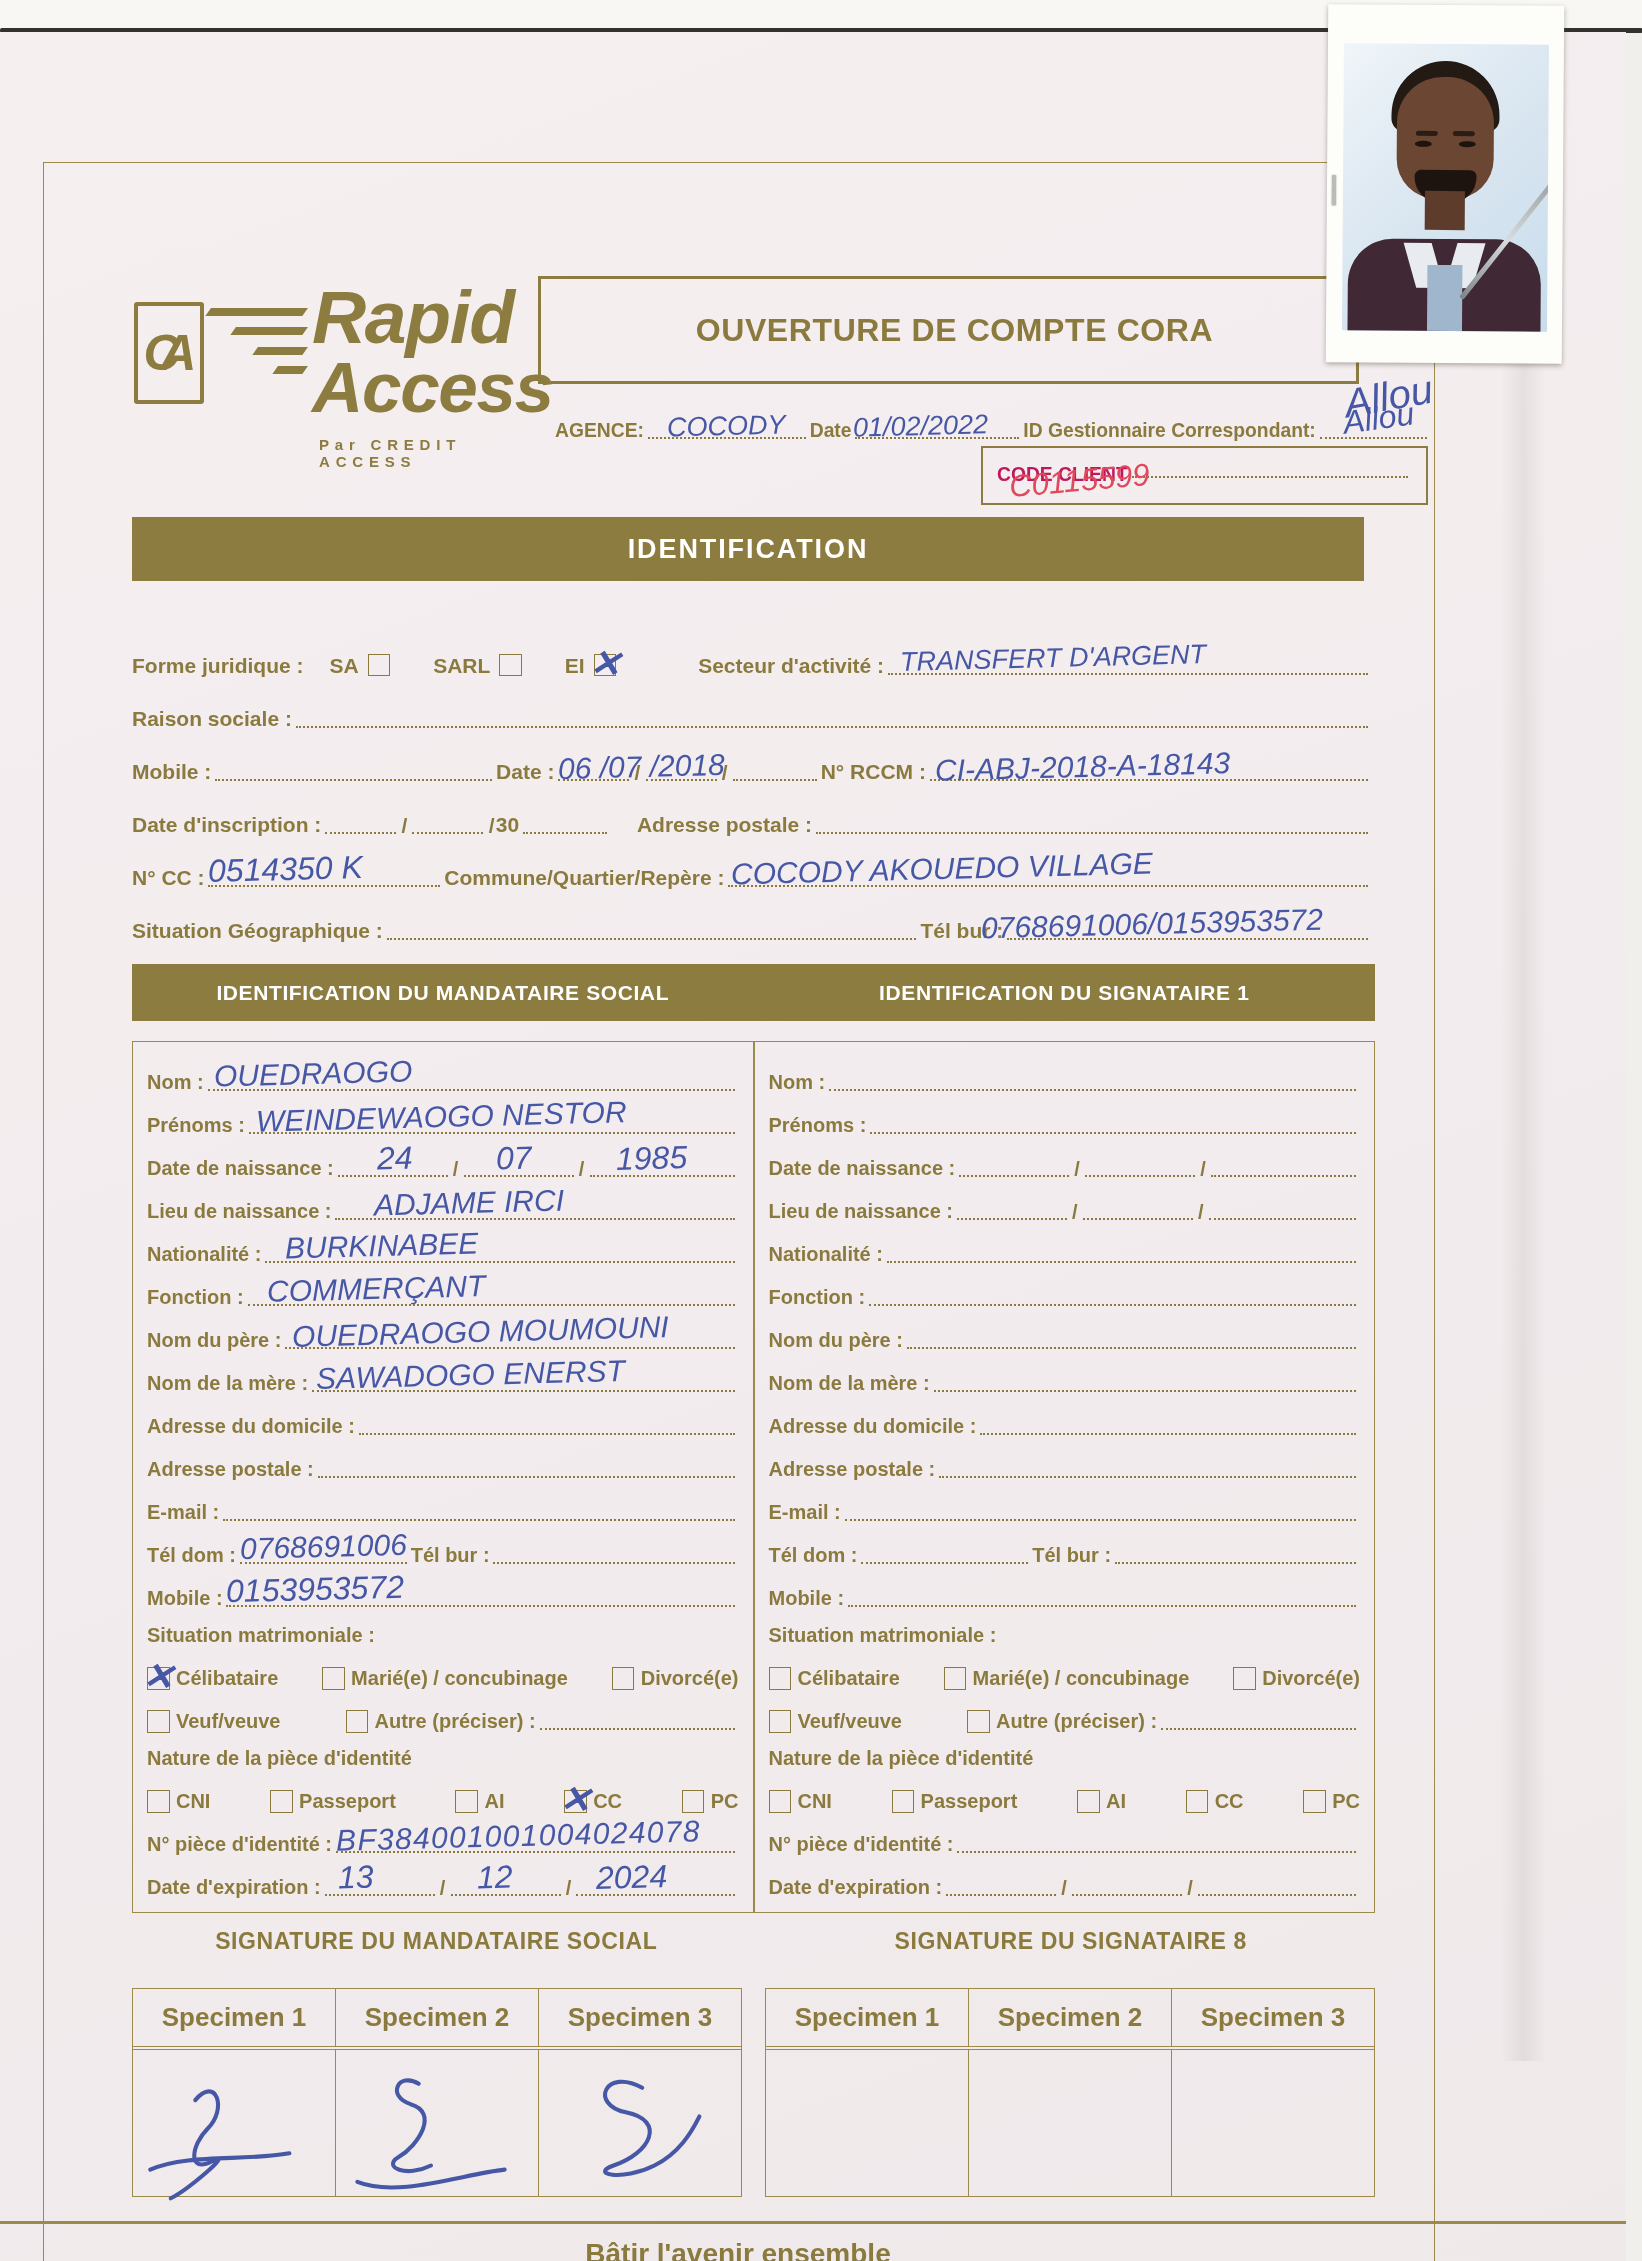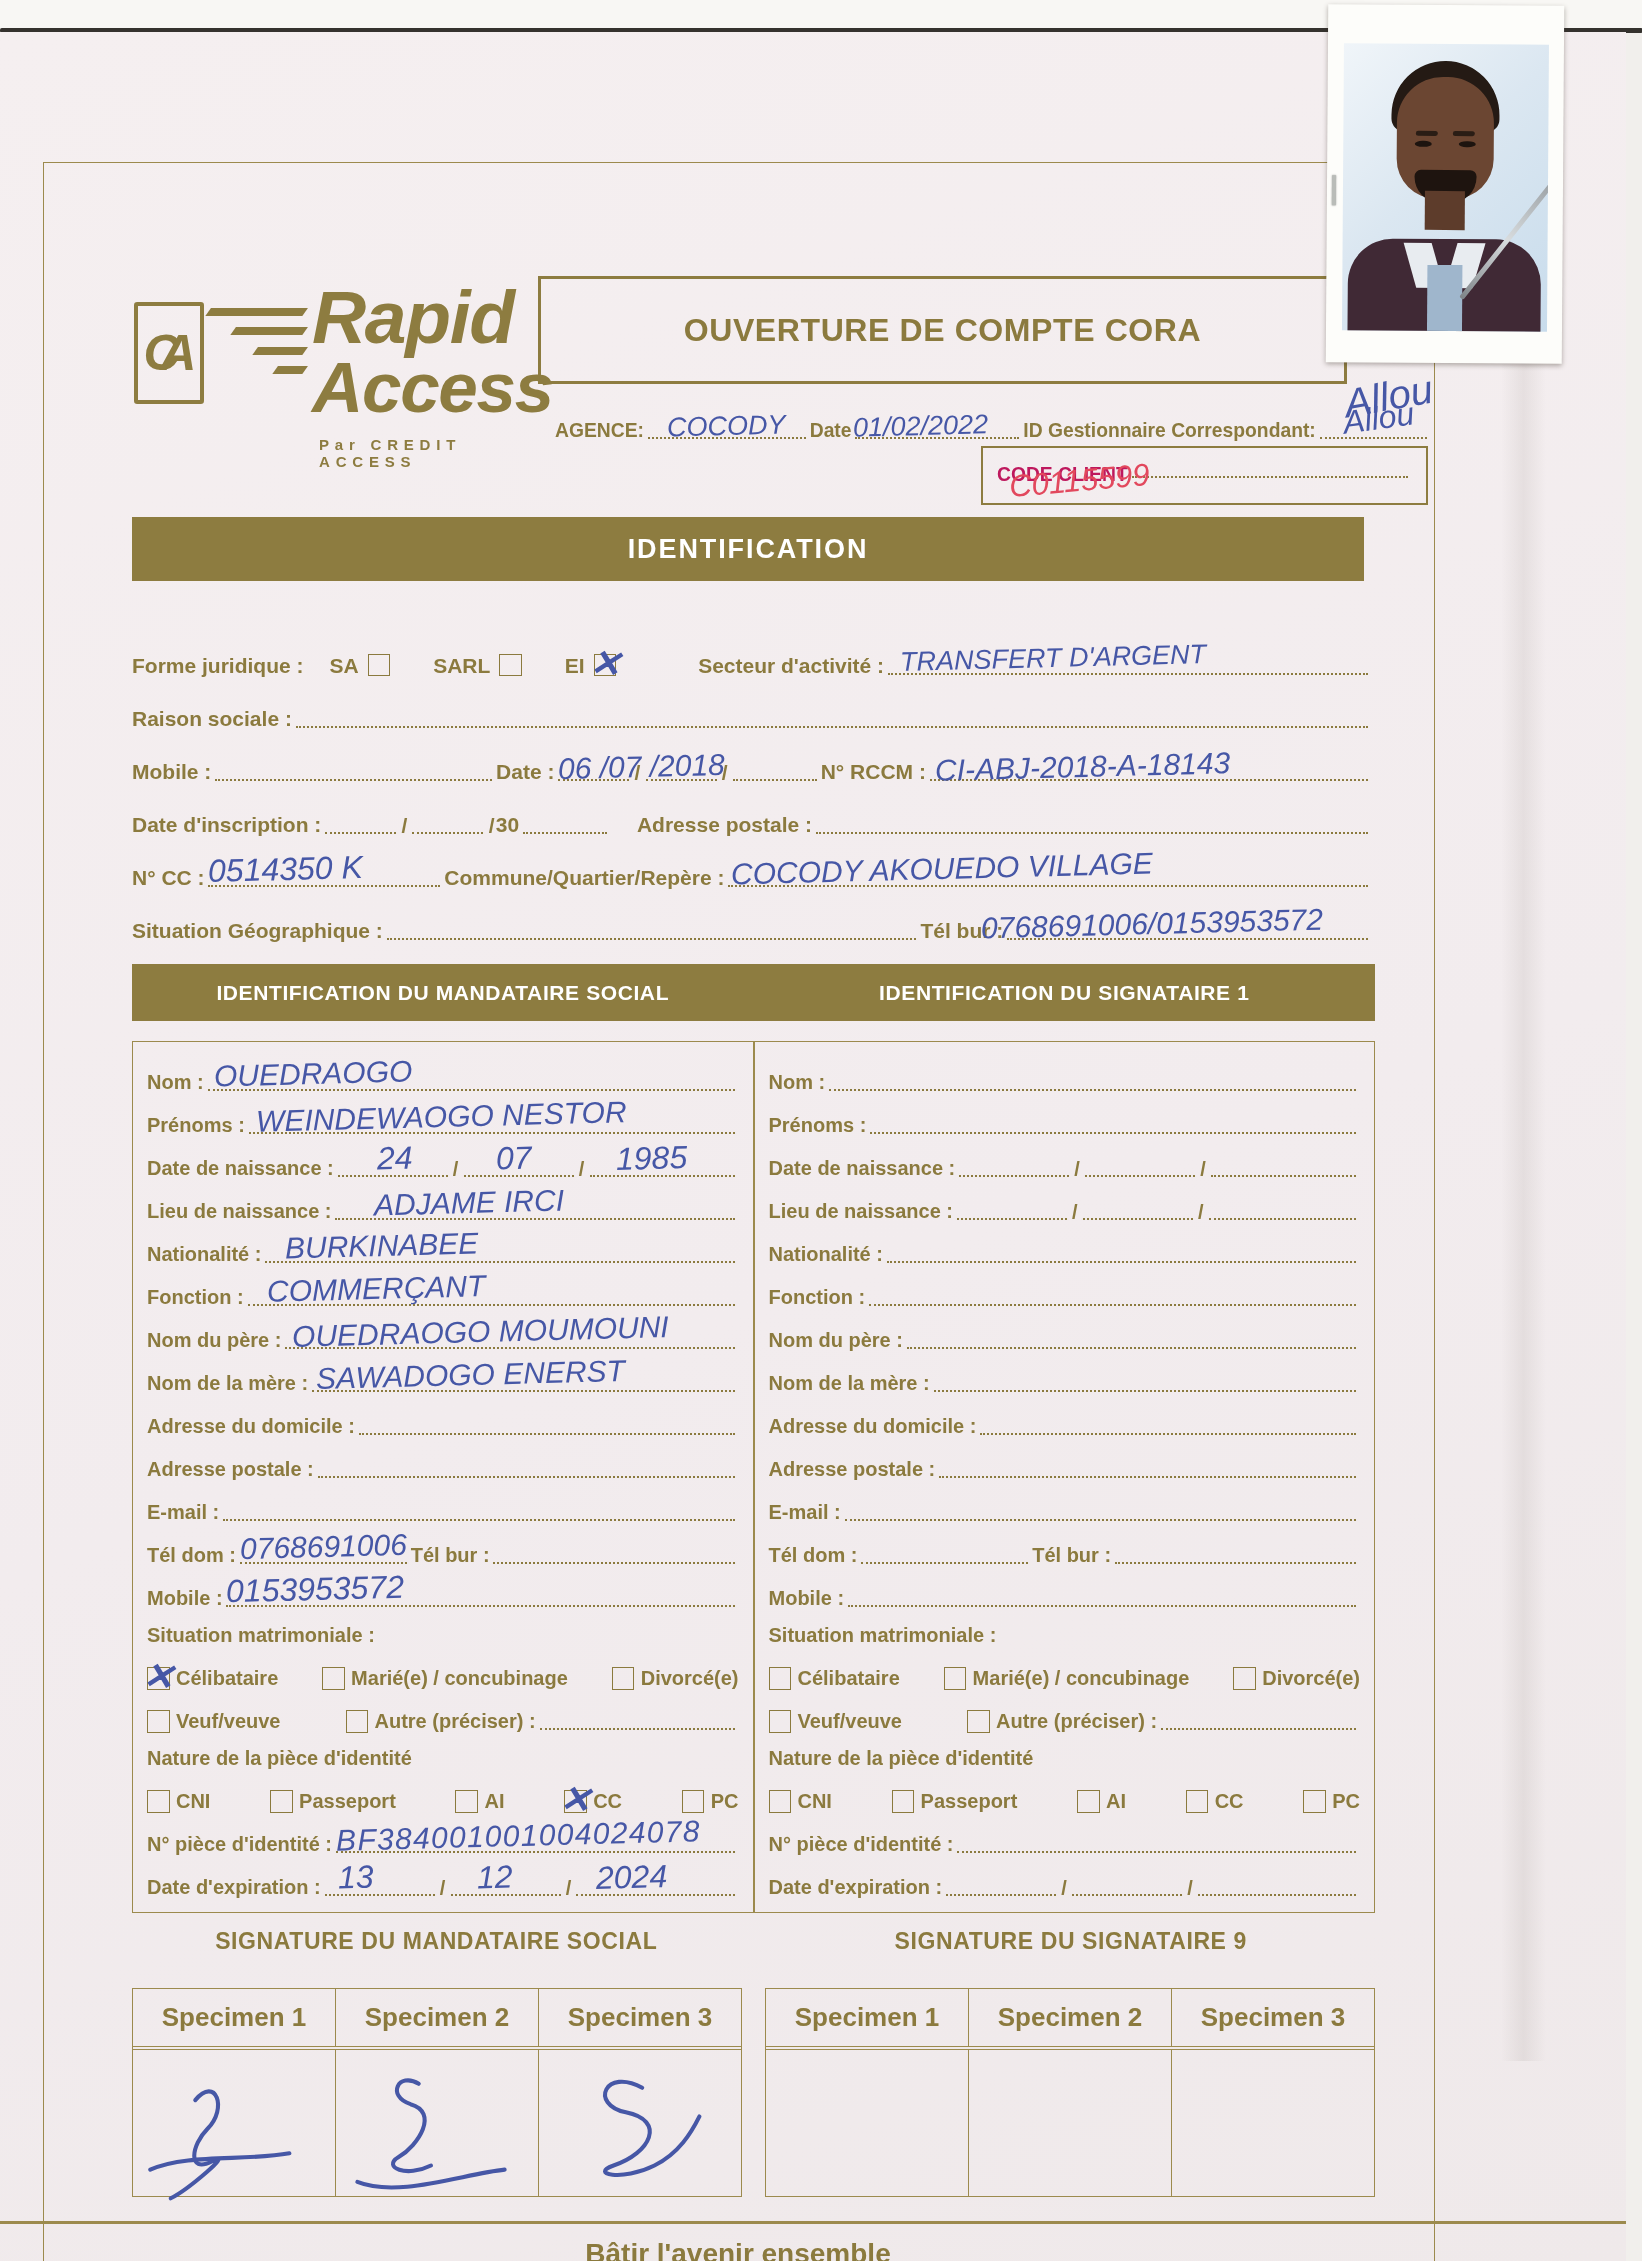--- a/index.html
+++ b/index.html
@@ -14,21 +14,21 @@
   .logo{position:absolute;left:126px;top:283px;width:399px;height:180px;}
   .monogram{position:absolute;left:7.7px;top:19.3px;width:62px;height:94px;border:4.5px solid #8d7c40;border-radius:3.2px;display:flex;align-items:center;justify-content:center;}
   .monogram span{font-size:50px;font-weight:700;color:#8d7c40;letter-spacing:-19.3px;padding-right:17px;font-style:italic;}
   .speed{position:absolute;left:82px;top:14px;width:97px;}
   .speed div{height:8.4px;background:#8d7c40;transform:skewX(-35deg);margin:11px 0 0 auto;}
   .sp1{width:97px;} .sp2{width:72px;} .sp3{width:50px;} .sp4{width:30px;}
   .logo-rapid{position:absolute;left:186px;top:-9px;font-size:75px;font-weight:800;font-style:italic;color:#8d7c40;letter-spacing:-1.3px;}
   .logo-access{position:absolute;left:186px;top:64px;font-size:71px;font-weight:800;font-style:italic;color:#8d7c40;letter-spacing:-1.3px;}
   .logo-sub{position:absolute;left:193px;top:153px;font-size:15px;font-weight:600;color:#8d7c40;letter-spacing:5.8px;}
 
-  .title-box{position:absolute;left:538px;top:276px;width:803px;height:102px;border:3.2px solid #8d7c40;display:flex;align-items:center;justify-content:center;}
+  .title-box{position:absolute;left:538px;top:276px;width:803px;height:102px;border:3.2px solid #8d7c40;display:flex;align-items:center;justify-content:center;padding-left:12px;}
   .title-box div{font-size:32px;font-weight:800;color:#8b7a3e;letter-spacing:0.6px;}
 
   .agence-row{position:absolute;left:555px;top:398px;width:876px;height:45px;display:flex;align-items:flex-end;font-size:19.3px;font-weight:700;color:#8b7a3e;}
   .dots{border-bottom:2.6px dotted #8b7a3e;height:6.4px;margin:0 3.9px 3.9px 3.9px;position:relative;}
   .dflex{flex:1;}
   .hand{position:absolute;bottom:-5.2px;left:11.6px;font-style:italic;font-weight:500;color:#4657a6;white-space:nowrap;transform:rotate(-1.5deg);}
   .lbl{padding-bottom:1.3px;white-space:nowrap;}
 
   .code-box{position:absolute;left:981px;top:446px;width:447px;height:59px;border:2.6px solid #8d7c40;display:flex;align-items:center;padding:0 14px;box-sizing:border-box;}
   .code-box .lbl{font-size:19.3px;font-weight:700;color:#be185d;}
@@ -518,21 +518,21 @@
           <span class="slash lbl">/</span>
           <span class="dots dflex"></span>
         </div>
       </div>
     </div>
   </div>
 
   <div class="sig-area">
     <div class="sig-titles">
       <div>SIGNATURE DU MANDATAIRE SOCIAL</div>
-      <div>SIGNATURE DU SIGNATAIRE 9</div>
+      <div>SIGNATURE DU SIGNATAIRE 8</div>
     </div>
     <div class="sig-tables">
       <div class="sig-table">
         <div class="sig-head">
           <div>Specimen 1</div>
           <div>Specimen 2</div>
           <div>Specimen 3</div>
         </div>
         <div class="sig-body">
           <div class="sig-cell">

